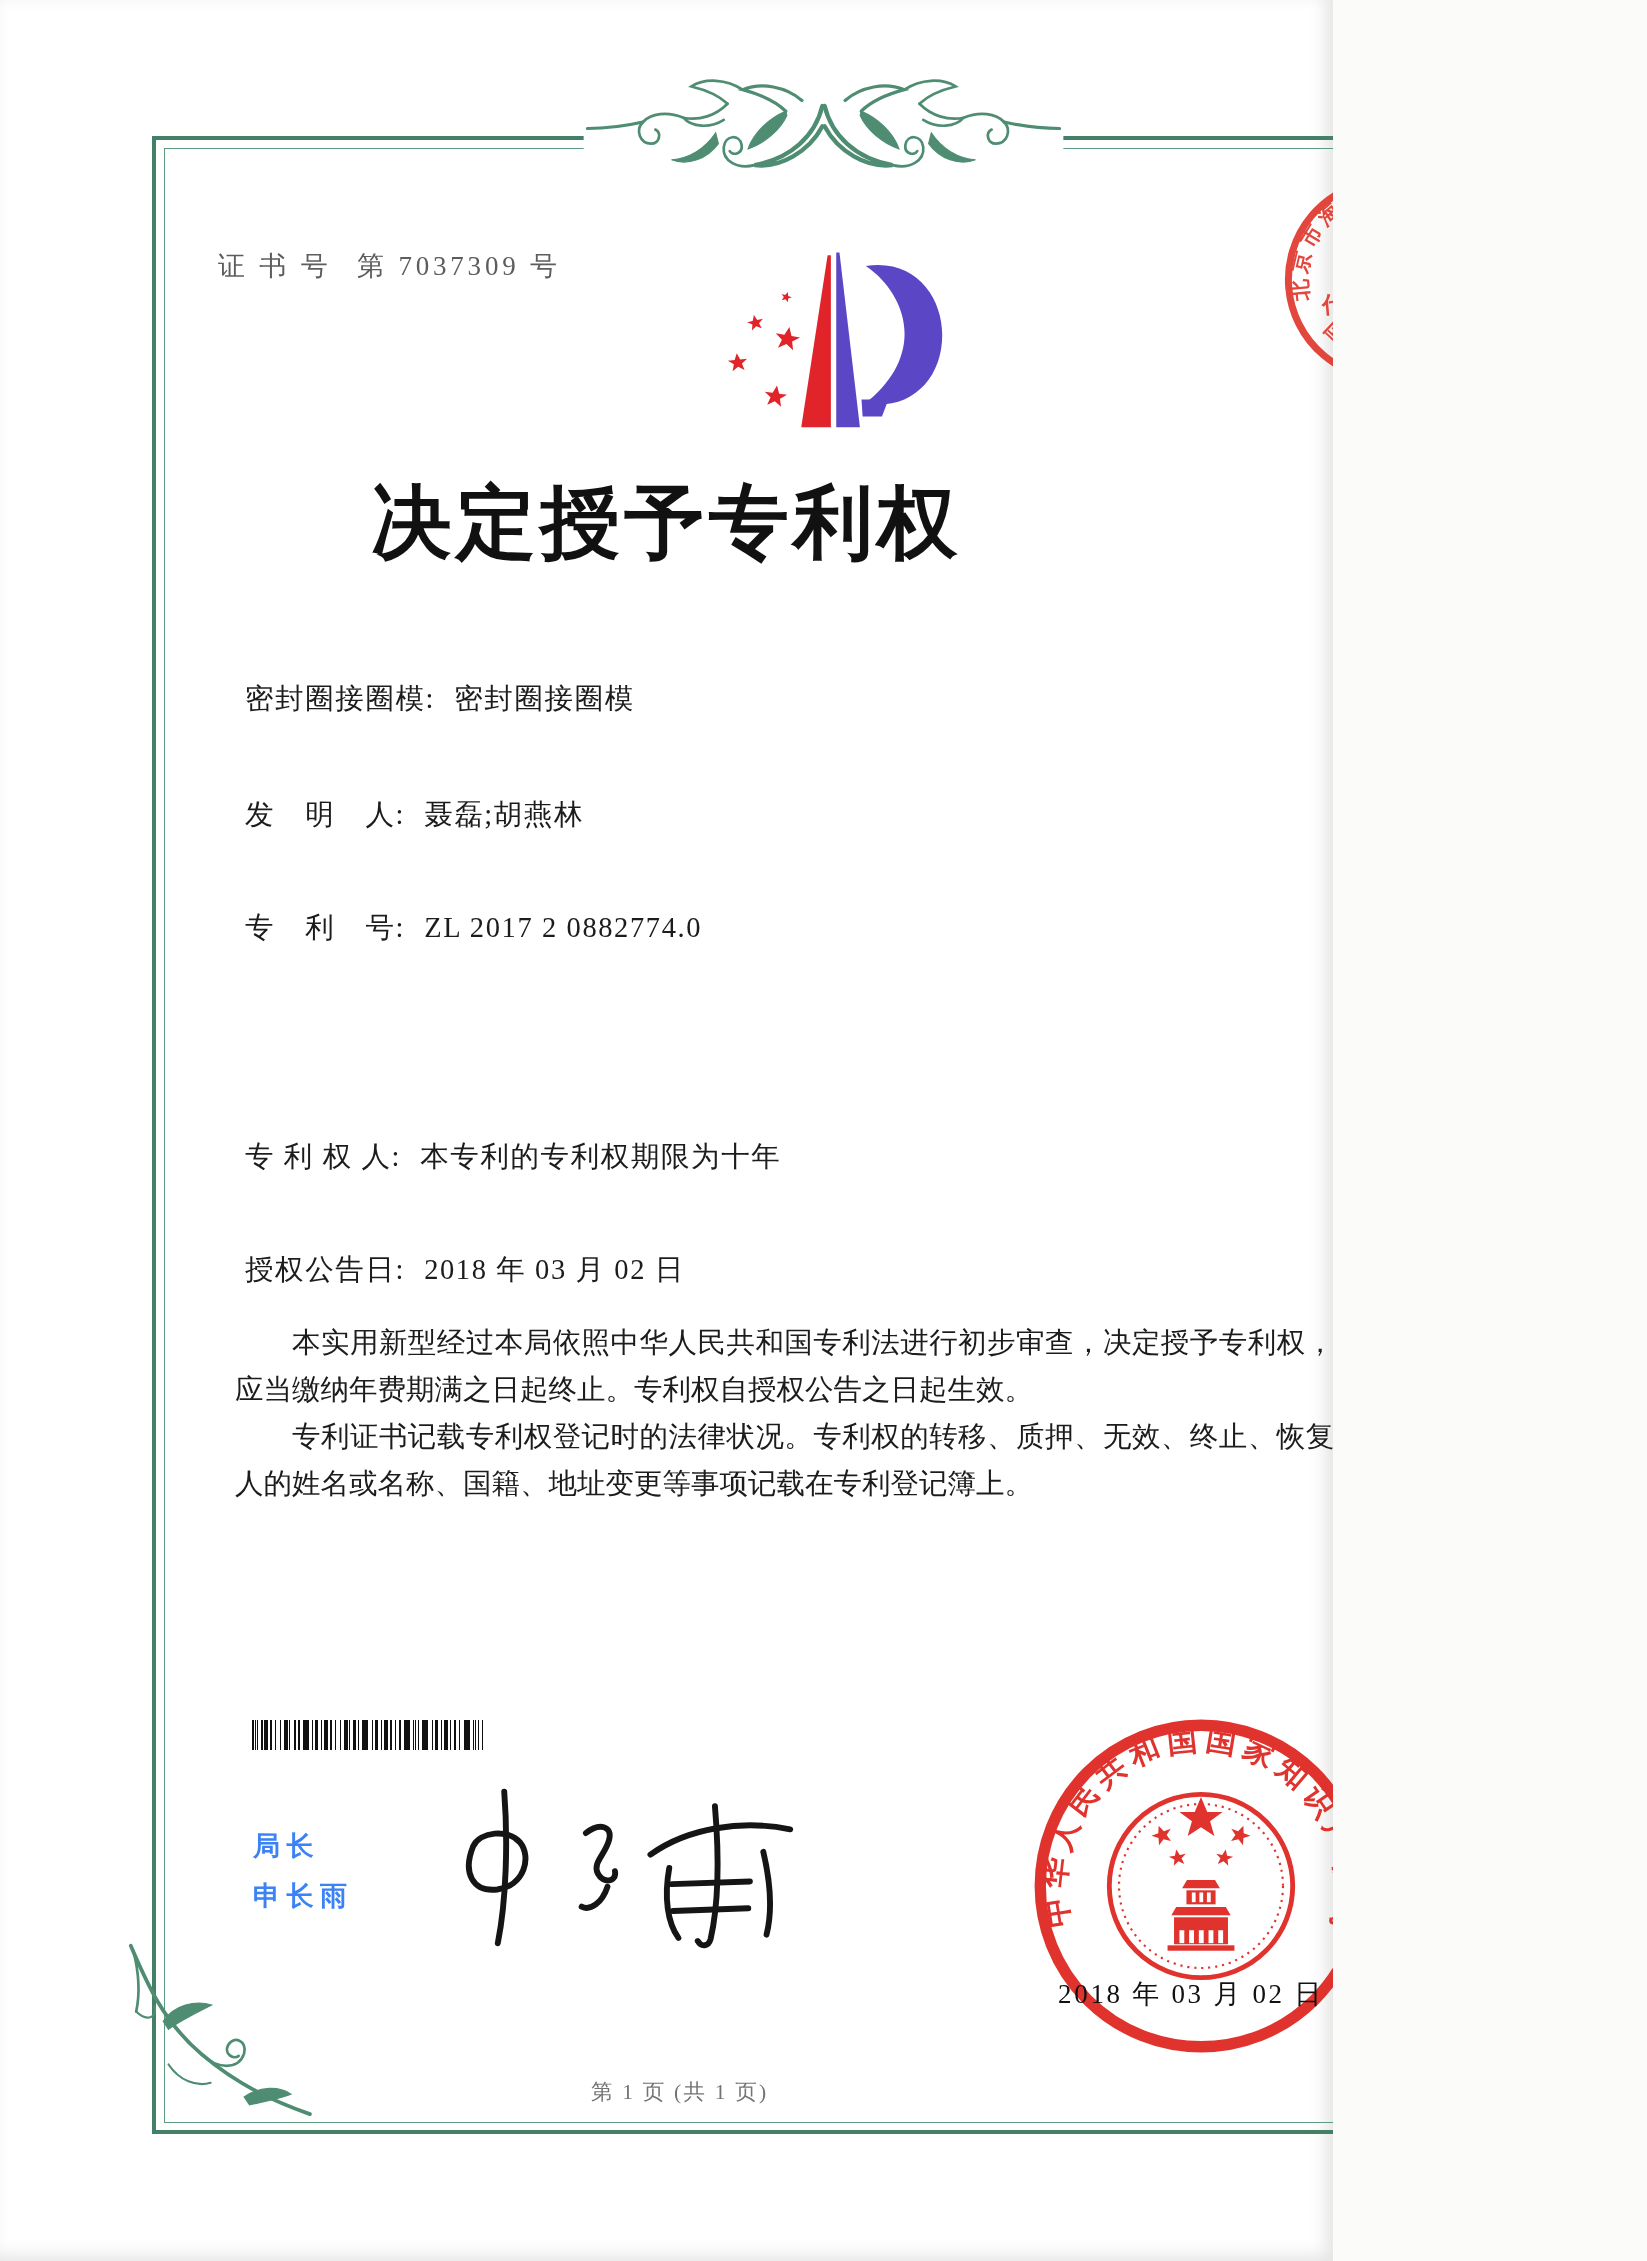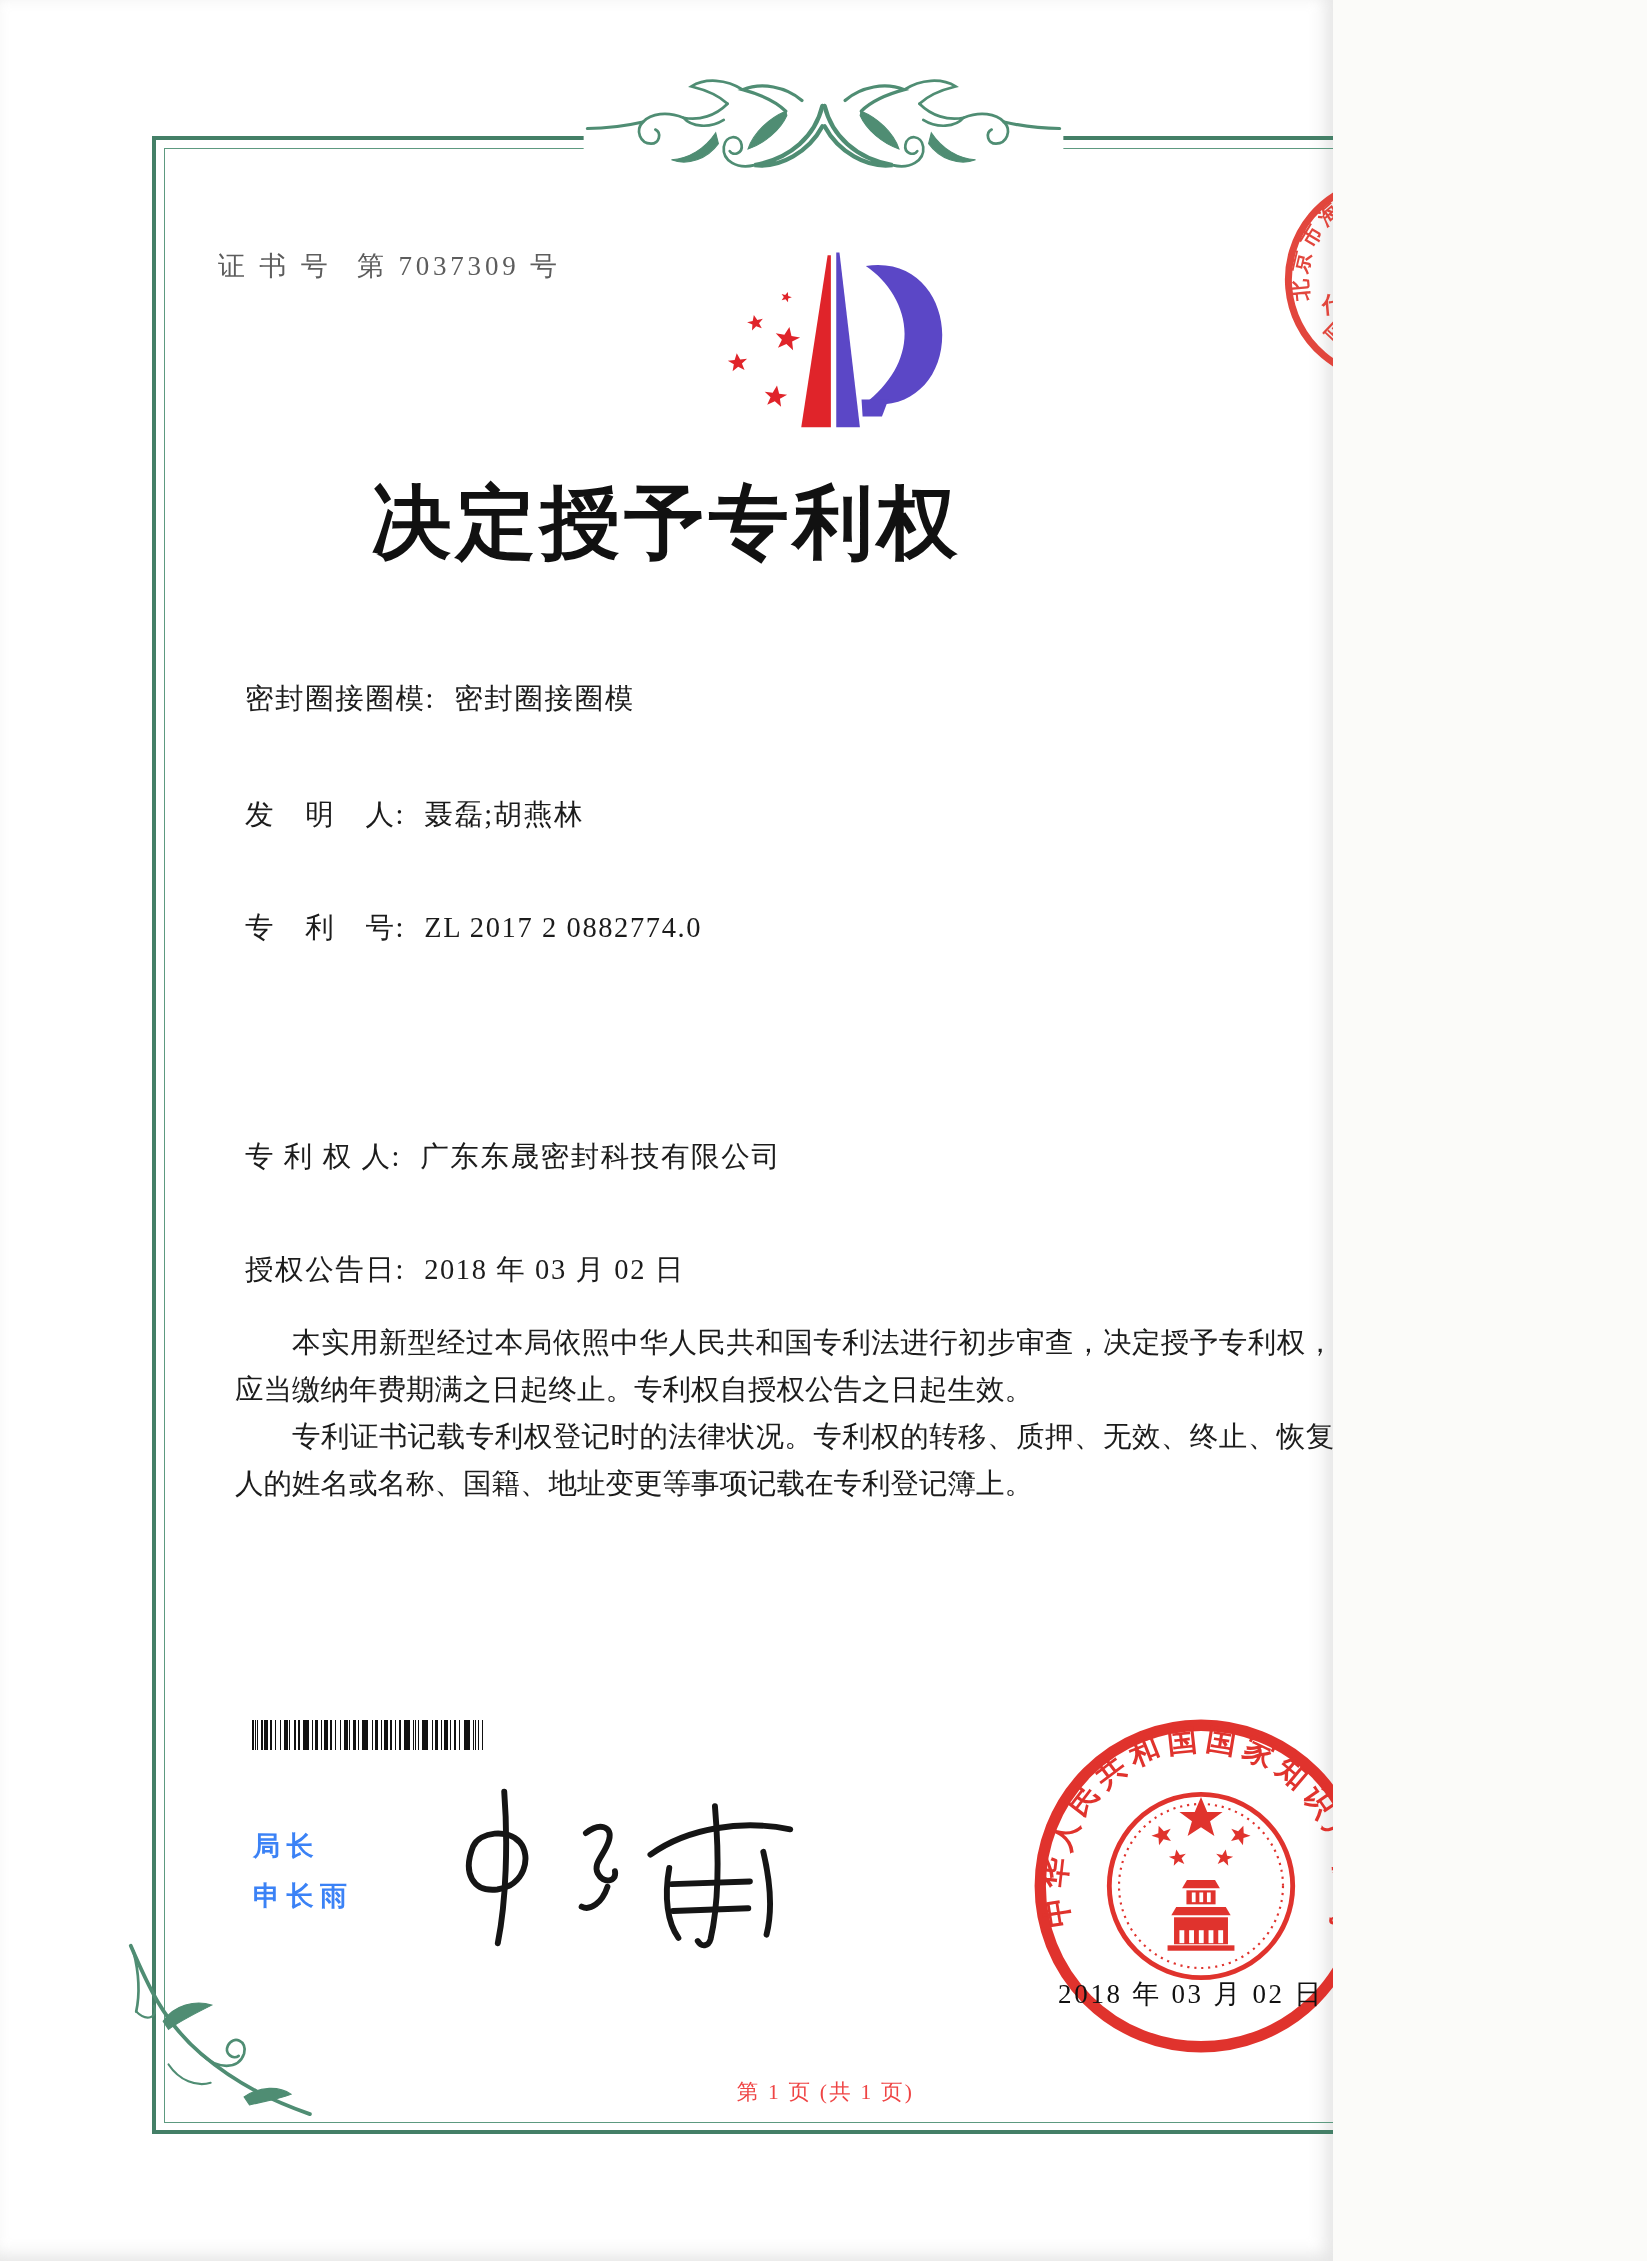--- a/index.html
+++ b/index.html
@@ -37,22 +37,22 @@
       repeating-linear-gradient(90deg,#111 0 1.6px,transparent 1.6px 4.8px,#111 4.8px 6px,transparent 6px 9.2px),
       repeating-linear-gradient(90deg,transparent 0 2.7px,#111 2.7px 4.3px,transparent 4.3px 12.4px,#111 12.4px 15.6px,transparent 15.6px 20px);}
   .director-title,.director-name{position:absolute;left:253px;
     font-family:"Liberation Sans", sans-serif;font-weight:bold;font-size:27px;
     letter-spacing:6.5px;color:#3b82f6;}
   .director-title{top:1828px;} .director-name{top:1878px;}
   .signature{position:absolute;left:392px;top:1782px;width:490px;height:172px;}
   .big-seal{position:absolute;left:1023px;top:1708px;width:356px;height:356px;opacity:.96;}
   .seal-date{position:absolute;left:1013px;top:1976px;width:356px;text-align:center;
     font-size:27px;letter-spacing:2.7px;color:#111;}
-  .footer{position:absolute;left:591px;top:2077px;width:323px;text-align:right;
-    font-size:21.5px;letter-spacing:2.2px;color:#ef4444;}
+  .footer{position:absolute;left:591px;top:2077px;width:323px;text-align:left;
+    font-size:21.5px;letter-spacing:2.2px;color:#737373;}
   svg text{font-family:"Liberation Serif", serif;}
 </style>
 </head>
 <body>
 
 <div class="page">
 
   <div class="border-outer"></div>
   <div class="border-inner"></div>
 
@@ -146,21 +146,21 @@
   <div class="field f-inventor">
     <span class="lbl">发　明　人:</span>
     <span class="val">聂磊;胡燕林</span>
   </div>
   <div class="field f-patno">
     <span class="lbl">专　利　号:</span>
     <span class="val">ZL 2017 2 0882774.0</span>
   </div>
   <div class="field f-patentee">
     <span class="lbl">专 利 权 人:</span>
-    <span class="val">广东东晟密封科技有限公司</span>
+    <span class="val">本专利的专利权期限为十年</span>
   </div>
   <div class="field f-grant">
     <span class="lbl">授权公告日:</span>
     <span class="val">2018 年 03 月 02 日</span>
   </div>
 
   <div class="body-block">
     <p>本实用新型经过本局依照中华人民共和国专利法进行初步审查，决定授予专利权，专利权自应当缴纳年费期满之日起终止。专利权自授权公告之日起生效。</p>
     <p>专利证书记载专利权登记时的法律状况。专利权的转移、质押、无效、终止、恢复和专利权人的姓名或名称、国籍、地址变更等事项记载在专利登记簿上。</p>
   </div>

